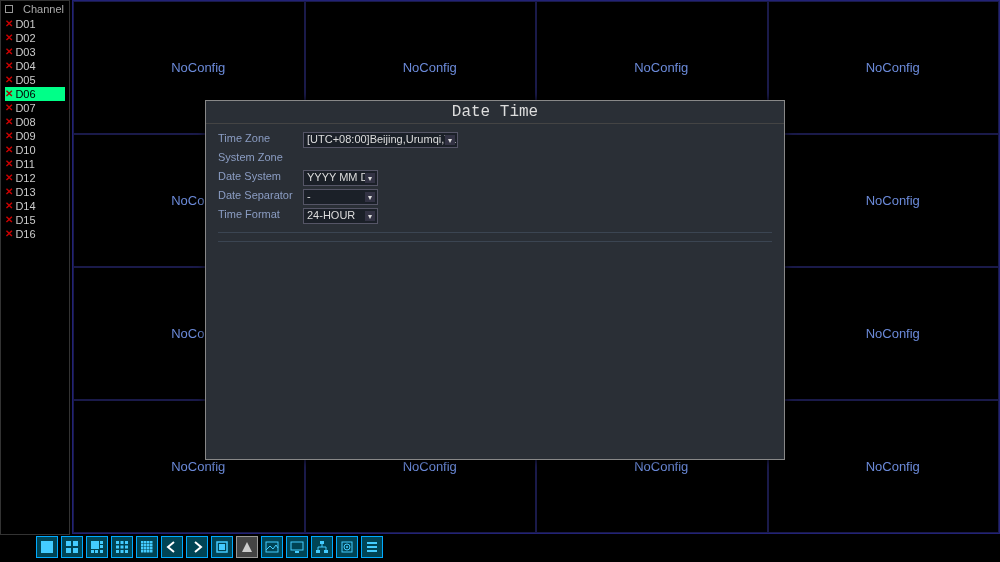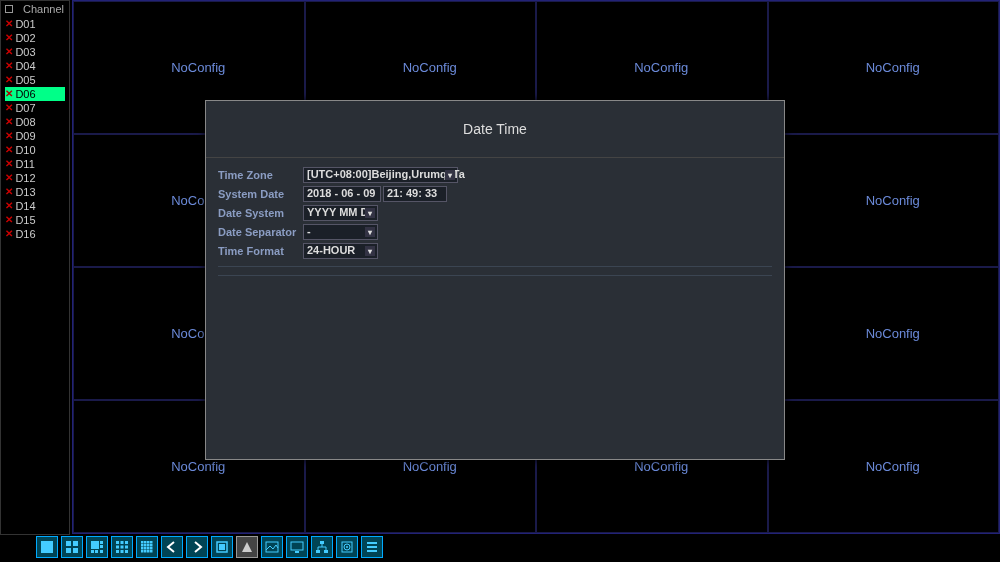--- a/index.html
+++ b/index.html
@@ -16,23 +16,23 @@
 
 .grid { position: absolute; left: 72px; top: 0; right: 0; height: 534px; display: grid; grid-template-columns: repeat(4, 1fr); grid-template-rows: repeat(4, 1fr); gap: 0; border: 1px solid #227; }
 .cell { border: 1px solid #1a1a4a; display: flex; align-items: center; justify-content: center; color: #6b8ad9; font-size: 13px; padding-left: 19px; }
 
 .toolbar { position: absolute; left: 36px; bottom: 4px; height: 22px; display: flex; gap: 3px; }
 .tb-btn { width: 22px; height: 22px; background: #045; border: 1px solid #0af; display: flex; align-items: center; justify-content: center; color: #4cf; cursor: pointer; font-size: 12px; }
 .tb-btn svg { width: 16px; height: 16px; }
 .tb-btn.gray { background: #444; border-color:#999; color:#ccc; }
 
 .dialog { position: absolute; left: 205px; top: 100px; width: 580px; height: 360px; background: #2a2f36; border: 1px solid #888; box-shadow: 0 0 8px #000; }
-.dialog-title { text-align: center; padding: 20px; color: #ddd; font-size: 14px; border-bottom: 1px solid #444; }
+.dialog-title { text-align: center; padding: 2px; color: #ddd; font-size: 16px; border-bottom: 1px solid #444; font-family: Liberation Mono, monospace; }
 .dialog-body { padding: 8px 12px; }
-.form-row { display: flex; align-items: center; height: 18px; margin-bottom: 1px; font-weight: bold; }
+.form-row { display: flex; align-items: flex-start; height: 18px; margin-bottom: 1px; }
 .form-label { width: 85px; color: #8b9dc3; font-size: 11px; }
 .select { height: 16px; background: #1b2028; border: 1px solid #556; color: #ddd; font-size: 11px; padding: 0 3px; position: relative; }
 .select .arrow { position: absolute; right: 2px; top: 2px; width: 10px; height: 10px; background: #334; display:flex; align-items:center; justify-content:center; font-size:8px; }
 .select-tz { width: 155px; }
 .select-sm { width: 75px; }
 .input { height: 16px; background: #1b2028; border: 1px solid #556; color: #ddd; font-size: 11px; padding: 0 3px; }
 .time-row { display: flex; gap: 2px; }
 .hr { border-top: 1px solid #3b4552; margin: 6px 0; }
 .dst-row { display:flex; align-items:center; gap:8px; margin-top:4px;}
 .checkbox { width: 12px; height: 12px; border: 1px solid #778; background: #1b2028; }
@@ -252,25 +252,21 @@
   <div class="dialog-title">Date Time</div>
   <div class="dialog-body">
     <div class="form-row">
       <div class="form-label">Time Zone</div>
       <div class="select select-tz">
         <span>[UTC+08:00]Beijing,Urumqi,Ta</span>
         <span class="arrow">▾</span>
       </div>
     </div>
     <div class="form-row">
-      <div class="form-label">System Date</div>
-      <div class="time-row">
-        <div class="input" style="width:78px"><span>2018 - 06 - 09</span></div>
-        <div class="input" style="width:64px"><span>21: 49: 33</span></div>
-      </div>
+      <div class="form-label">System Zone</div>
     </div>
     <div class="form-row">
       <div class="form-label">Date System</div>
       <div class="select select-sm">
         <span>YYYY MM D</span>
         <span class="arrow">▾</span>
       </div>
     </div>
     <div class="form-row">
       <div class="form-label">Date Separator</div>

